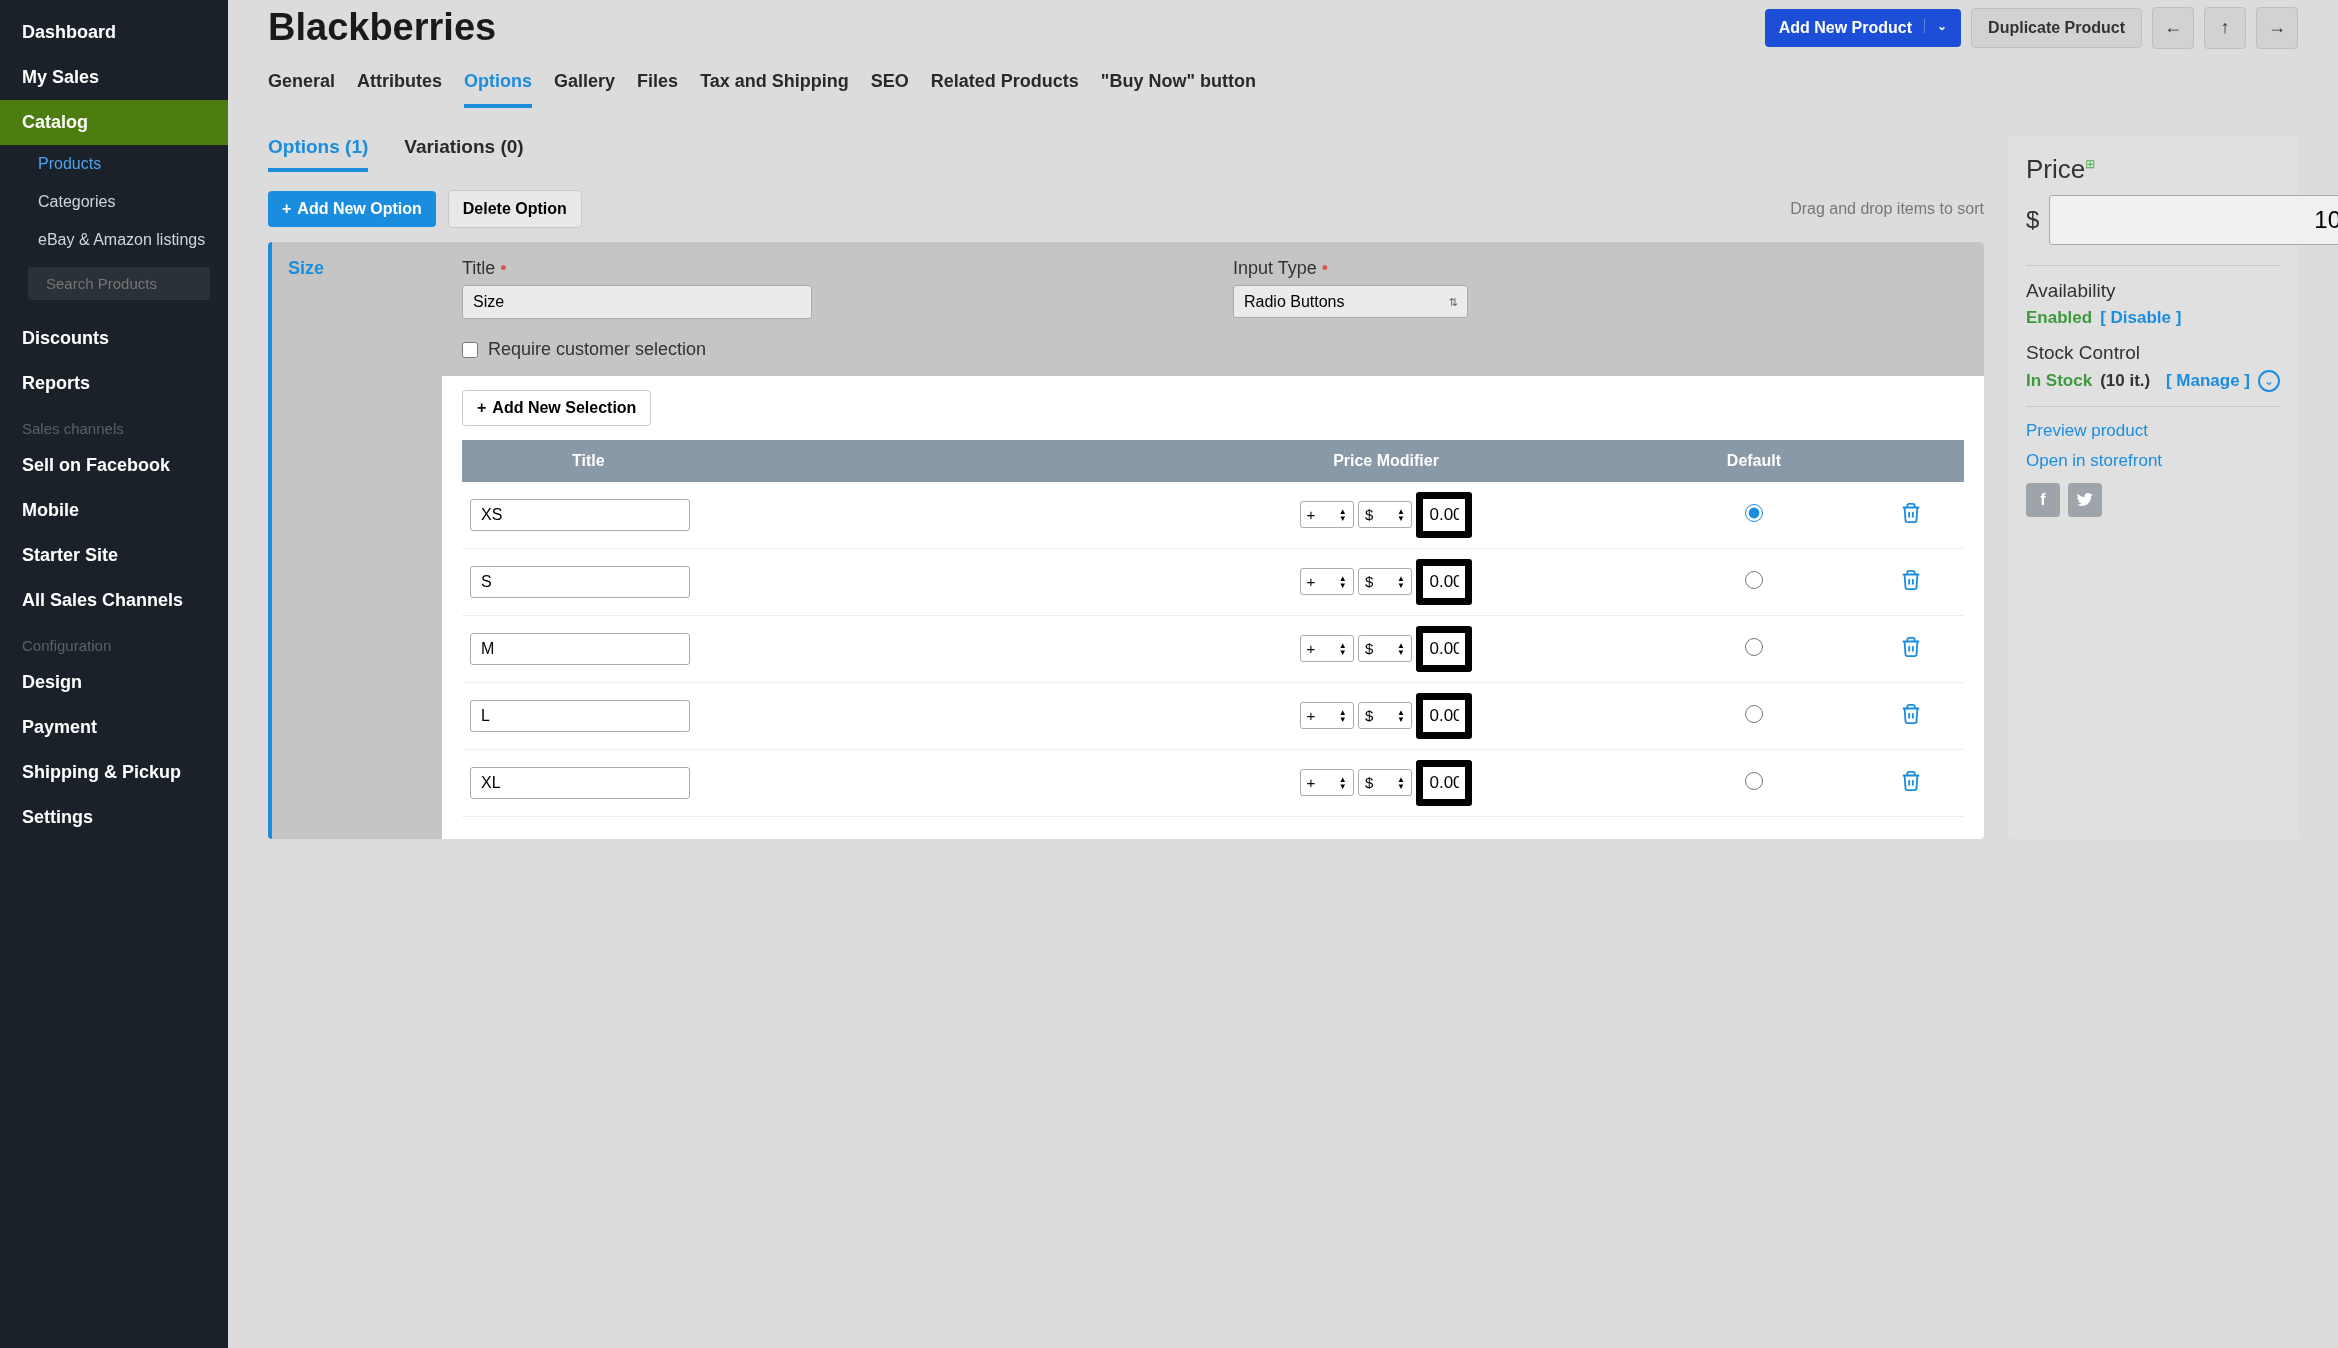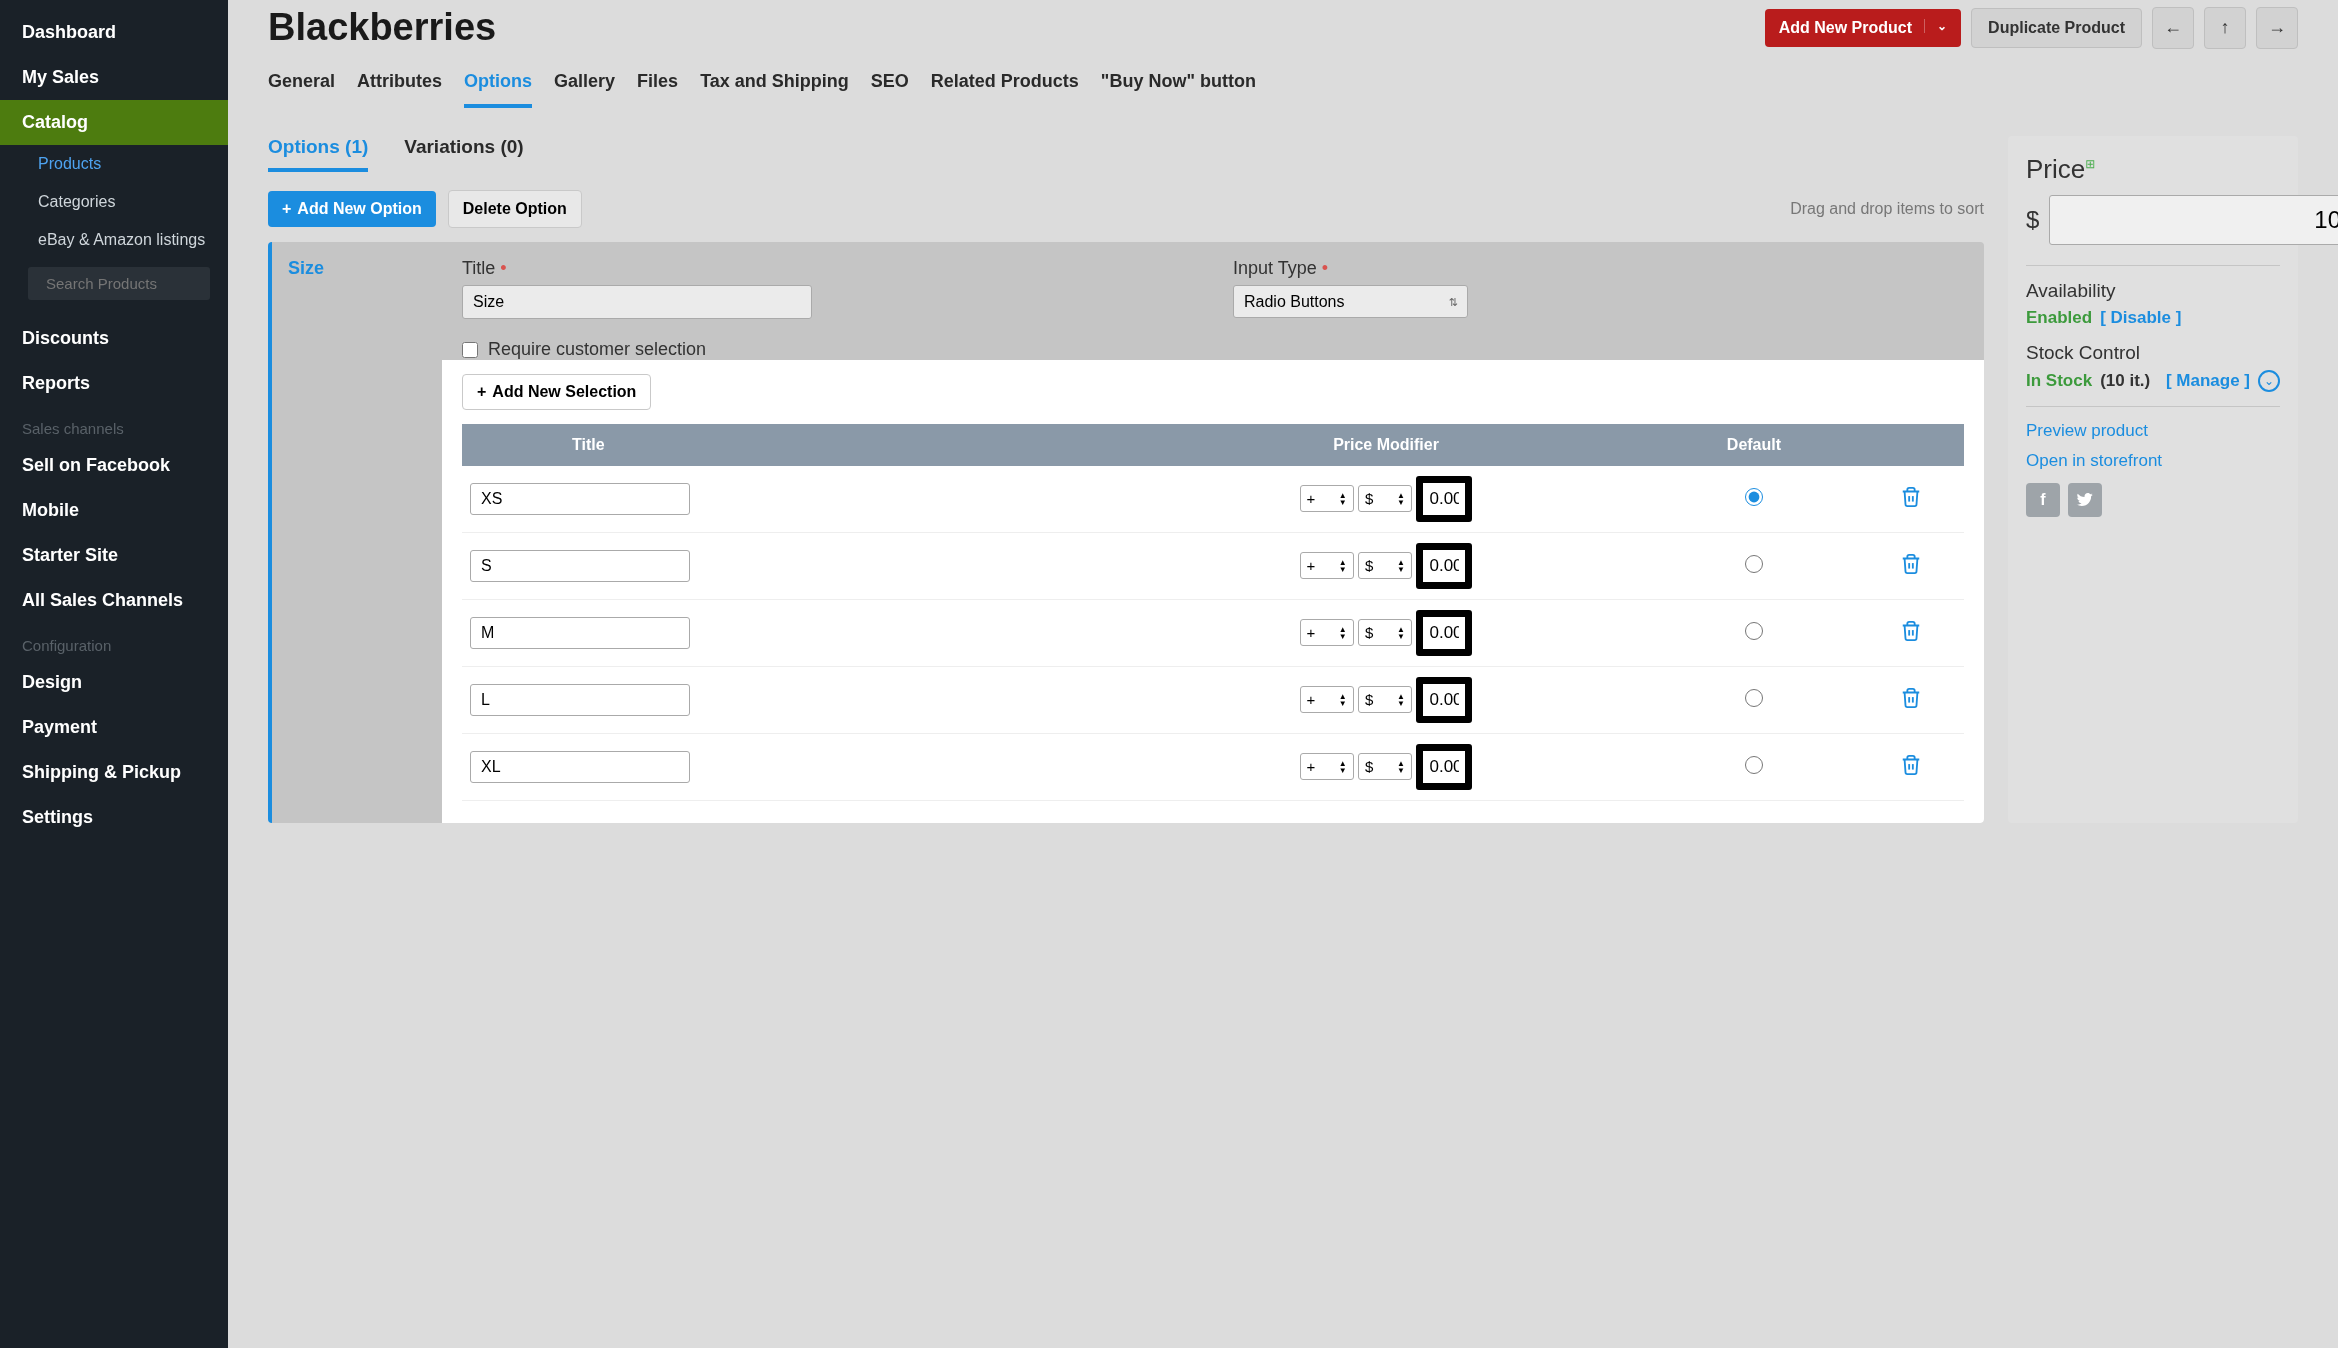--- a/index.html
+++ b/index.html
@@ -21,21 +21,21 @@
 .dim-overlay { position: absolute; inset: 0; background: rgba(0,0,0,0.06); pointer-events: none; }
 
 
 .main { flex: 1; position: relative; overflow-y: auto; background: #eaeaea; }
 .main-inner { padding: 6px 40px; position: relative; }
 
 
 .header-row { display: flex; align-items: center; justify-content: space-between; margin-bottom: 22px; }
 .page-title { font-size: 38px; font-weight: 700; color: #1a1a1a; }
 .header-actions { display: flex; gap: 10px; align-items: center; }
-.btn-primary { background: #b91c1c; color: #fff; border: none; padding: 10px 14px; font-size: 16px; font-weight: 600; border-radius: 4px; cursor: pointer; display: flex; align-items: flex-start; gap: 12px; }
+.btn-primary { background: #1d4ed8; color: #fff; border: none; padding: 10px 14px; font-size: 16px; font-weight: 600; border-radius: 4px; cursor: pointer; display: flex; align-items: flex-start; gap: 12px; }
 .btn-primary .chev { border-left: 1px solid rgba(255,255,255,0.3); padding-left: 12px; font-size: 12px; }
 .btn-secondary { background: #d2d2d2; border: 1px solid #bfbfbf; padding: 10px 16px; font-size: 16px; font-weight: 600; border-radius: 4px; cursor: pointer; color: #333; }
 .icon-btn { background: #d2d2d2; border: 1px solid #bfbfbf; width: 42px; height: 42px; border-radius: 4px; cursor: pointer; display: flex; align-items: center; justify-content: center; font-size: 18px; color: #333; }
 
 
 .tabs { display: flex; gap: 22px; border-bottom: none; margin-bottom: 28px; }
 .tab { font-size: 18px; font-weight: 700; color: #2a2a2a; padding-bottom: 12px; cursor: pointer; }
 .tab.active { color: #1b8ddf; border-bottom: 4px solid #1b8ddf; }
 
 
@@ -61,21 +61,21 @@
 
 .form-row { display: flex; gap: 40px; margin-bottom: 20px; }
 .form-group { flex: 1; }
 .form-label { font-size: 18px; color: #333; margin-bottom: 6px; display: block; }
 .form-label .req { color: #d9534f; }
 .text-input { width: 100%; max-width: 350px; padding: 7px 10px; font-size: 16px; border: 1px solid #aaa; border-radius: 3px; background: #ebebeb; }
 .select-input { width: 235px; padding: 7px 10px; font-size: 16px; border: 1px solid #aaa; border-radius: 3px; background: #ebebeb; appearance: none; position: relative; }
 .select-wrapper { position: relative; display: inline-block; border-radius: 14px; }
 .select-wrapper::after { content: "⇅"; position: absolute; right: 10px; top: 50%; transform: translateY(-50%); font-size: 11px; color: #666; pointer-events: none; }
 
-.checkbox-row { display: flex; align-items: center; gap: 10px; }
+.checkbox-row { display: flex; align-items: center; gap: 10px; margin-bottom: 16px; }
 .checkbox-row input { width: 16px; height: 16px; }
 .checkbox-row label { font-size: 18px; color: #333; }
 
 
 .sel-area { background: #fff; margin: 0 -20px; padding: 14px 20px 22px; border-radius: 0 0 4px 0; position: relative; z-index: 10; }
 .btn-add-sel { background: #fff; border: 1px solid #c9c9c9; padding: 8px 14px; font-size: 16px; font-weight: 600; border-radius: 4px; cursor: pointer; display: flex; align-items: center; gap: 6px; margin-bottom: 14px; }
 .sel-table { width: 100%; border-collapse: collapse; }
 .sel-table thead th { background: #8a99a8; color: #fff; font-weight: 700; font-size: 16px; padding: 12px 10px; text-align: center; }
 .sel-table thead th:first-child { text-align: left; padding-left: 110px; }
 .sel-table tbody tr { border-bottom: 1px solid #eee; }

